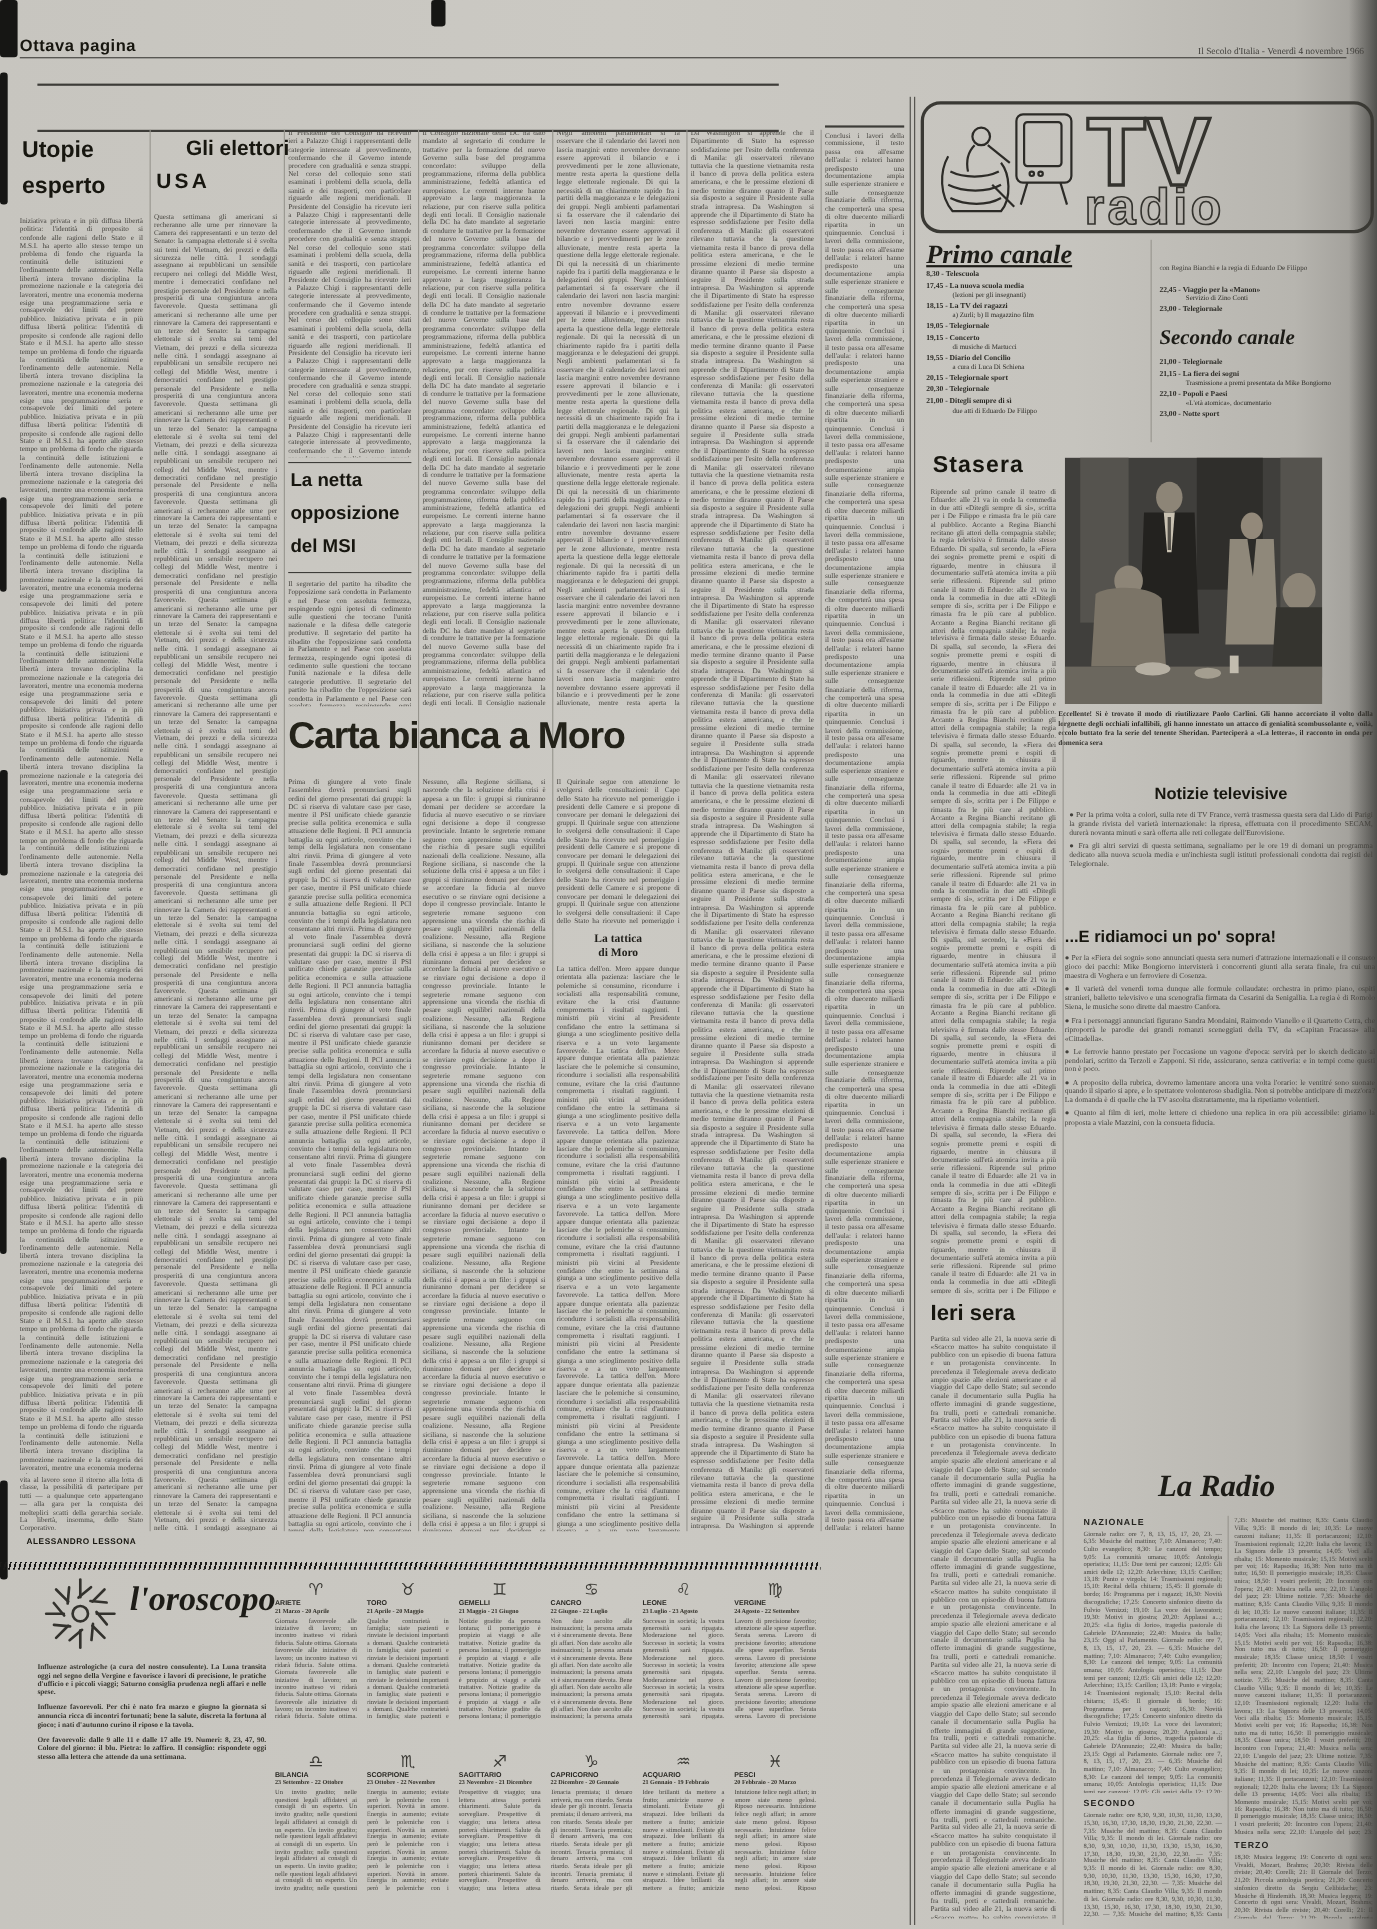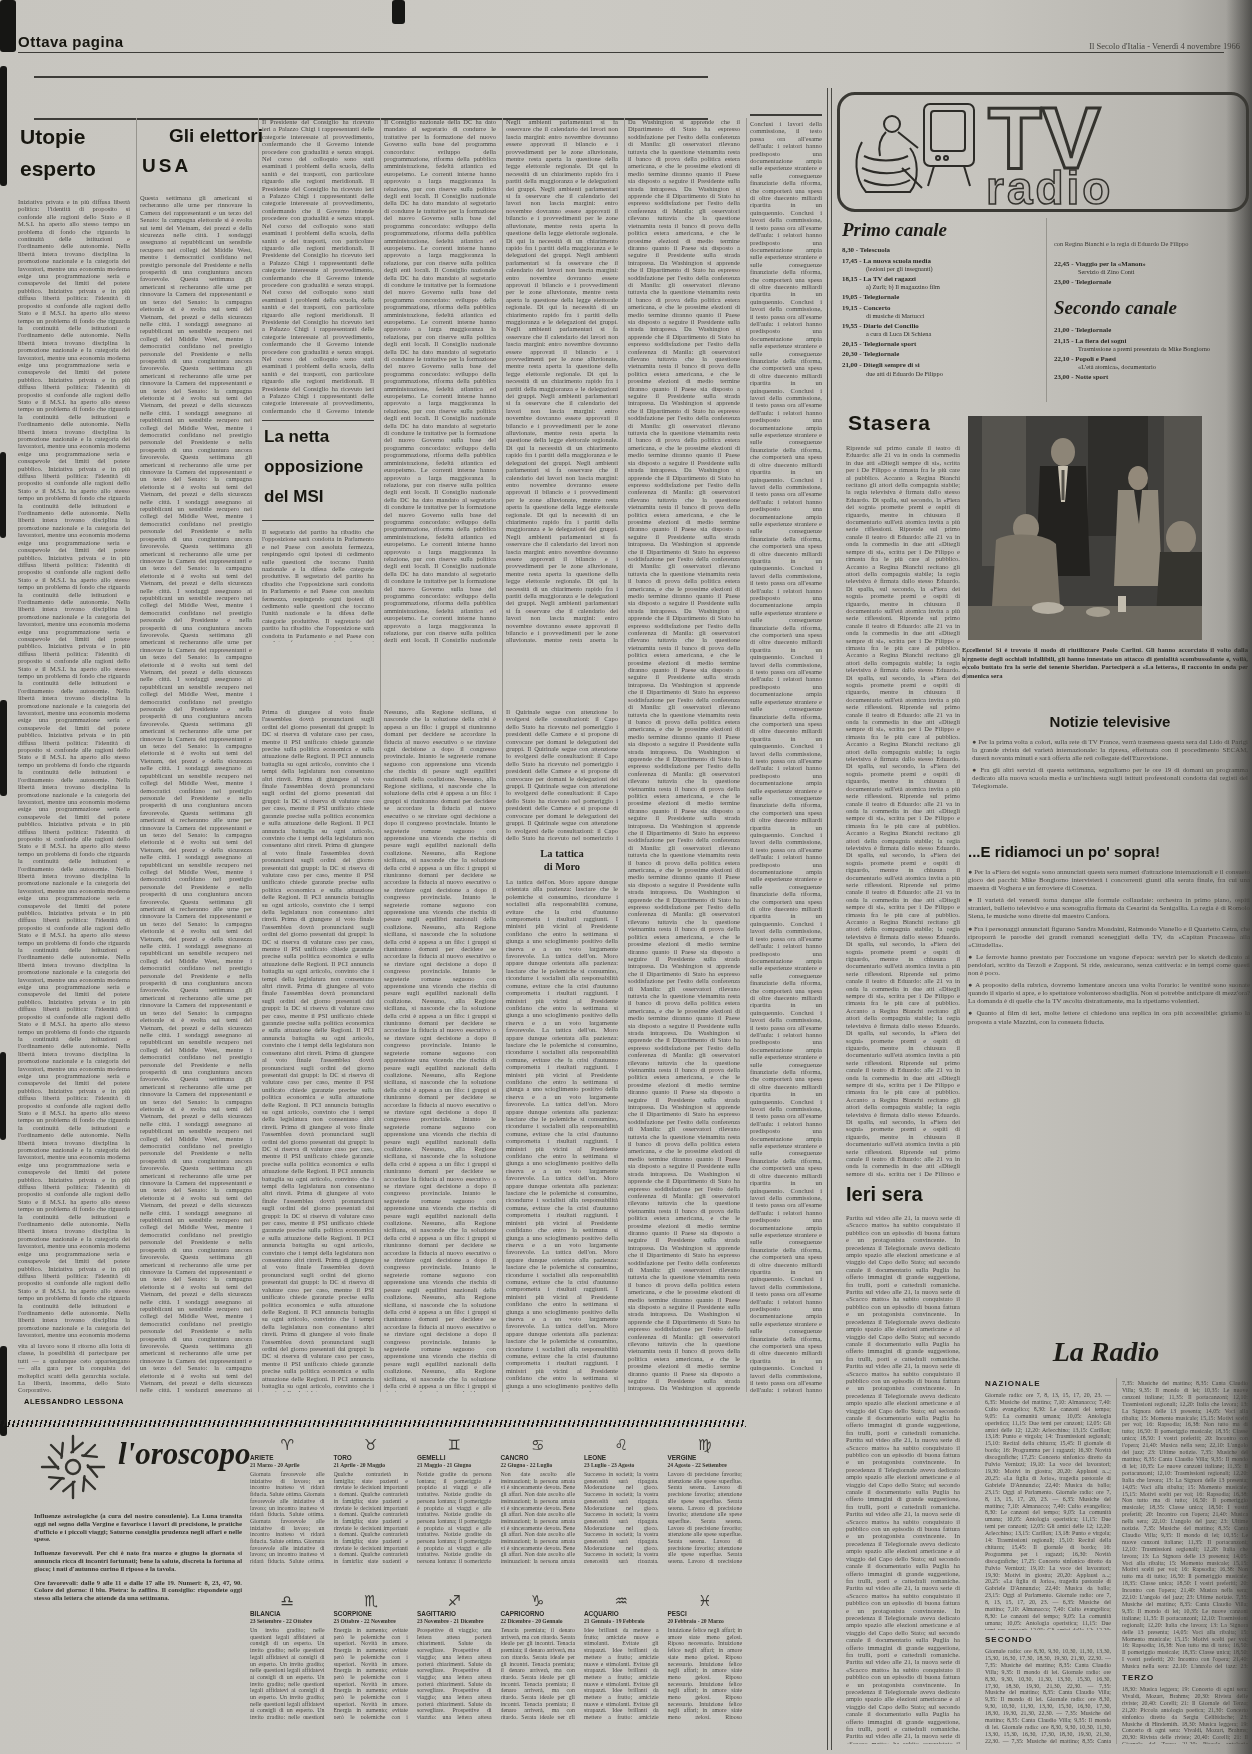--- a/index.html
+++ b/index.html
@@ -78,20 +78,21 @@
 
   <div class="bt" style="left:262px;top:118px;width:112px;height:298px;">Il Presidente del Consiglio ha ricevuto ieri a Palazzo Chigi i rappresentanti delle categorie interessate al provvedimento, confermando che il Governo intende procedere con gradualità e senza strappi. Nel corso del colloquio sono stati esaminati i problemi della scuola, della sanità e dei trasporti, con particolare riguardo alle regioni meridionali. Il Presidente del Consiglio ha ricevuto ieri a Palazzo Chigi i rappresentanti delle categorie interessate al provvedimento, confermando che il Governo intende procedere con gradualità e senza strappi. Nel corso del colloquio sono stati esaminati i problemi della scuola, della sanità e dei trasporti, con particolare riguardo alle regioni meridionali. Il Presidente del Consiglio ha ricevuto ieri a Palazzo Chigi i rappresentanti delle categorie interessate al provvedimento, confermando che il Governo intende procedere con gradualità e senza strappi. Nel corso del colloquio sono stati esaminati i problemi della scuola, della sanità e dei trasporti, con particolare riguardo alle regioni meridionali. Il Presidente del Consiglio ha ricevuto ieri a Palazzo Chigi i rappresentanti delle categorie interessate al provvedimento, confermando che il Governo intende procedere con gradualità e senza strappi. Nel corso del colloquio sono stati esaminati i problemi della scuola, della sanità e dei trasporti, con particolare riguardo alle regioni meridionali. Il Presidente del Consiglio ha ricevuto ieri a Palazzo Chigi i rappresentanti delle categorie interessate al provvedimento, confermando che il Governo intende procedere con gradualità e senza strappi. Nel corso del colloquio sono stati esaminati i problemi della scuola, della sanità e dei trasporti, con particolare riguardo alle regioni meridionali.</div>
   <div class="hrule" style="left:262px;top:420px;width:112px;height:1px;"></div>
   <div class="hl" style="left:264px;top:428px;font-size:17px;">La netta</div>
   <div class="hl" style="left:264px;top:458px;font-size:17px;">opposizione</div>
   <div class="hl" style="left:264px;top:488px;font-size:17px;">del MSI</div>
   <div class="hrule" style="left:262px;top:520px;width:112px;height:1px;"></div>
   <div class="bt" style="left:262px;top:528px;width:112px;height:114px;">Il segretario del partito ha ribadito che l'opposizione sarà condotta in Parlamento e nel Paese con assoluta fermezza, respingendo ogni ipotesi di cedimento sulle questioni che toccano l'unità nazionale e la difesa delle categorie produttive. Il segretario del partito ha ribadito che l'opposizione sarà condotta in Parlamento e nel Paese con assoluta fermezza, respingendo ogni ipotesi di cedimento sulle questioni che toccano l'unità nazionale e la difesa delle categorie produttive. Il segretario del partito ha ribadito che l'opposizione sarà condotta in Parlamento e nel Paese con assoluta fermezza, respingendo ogni ipotesi di cedimento sulle questioni che toccano l'unità nazionale e la difesa delle categorie produttive.</div>
   <div class="bt" style="left:262px;top:708px;width:112px;height:684px;">Prima di giungere al voto finale l'assemblea dovrà pronunciarsi sugli ordini del giorno presentati dai gruppi: la DC si riserva di valutare caso per caso, mentre il PSI unificato chiede garanzie precise sulla politica economica e sulla attuazione delle Regioni. Il PCI annuncia battaglia su ogni articolo, convinto che i tempi della legislatura non consentano altri rinvii. Prima di giungere al voto finale l'assemblea dovrà pronunciarsi sugli ordini del giorno presentati dai gruppi: la DC si riserva di valutare caso per caso, mentre il PSI unificato chiede garanzie precise sulla politica economica e sulla attuazione delle Regioni. Il PCI annuncia battaglia su ogni articolo, convinto che i tempi della legislatura non consentano altri rinvii. Prima di giungere al voto finale l'assemblea dovrà pronunciarsi sugli ordini del giorno presentati dai gruppi: la DC si riserva di valutare caso per caso, mentre il PSI unificato chiede garanzie precise sulla politica economica e sulla attuazione delle Regioni. Il PCI annuncia battaglia su ogni articolo, convinto che i tempi della legislatura non consentano altri rinvii. Prima di giungere al voto finale l'assemblea dovrà pronunciarsi sugli ordini del giorno presentati dai gruppi: la DC si riserva di valutare caso per caso, mentre il PSI unificato chiede garanzie precise sulla politica economica e sulla attuazione delle Regioni. Il PCI annuncia battaglia su ogni articolo, convinto che i tempi della legislatura non consentano altri rinvii. Prima di giungere al voto finale l'assemblea dovrà pronunciarsi sugli ordini del giorno presentati dai gruppi: la DC si riserva di valutare caso per caso, mentre il PSI unificato chiede garanzie precise sulla politica economica e sulla attuazione delle Regioni. Il PCI annuncia battaglia su ogni articolo, convinto che i tempi della legislatura non consentano altri rinvii. Prima di giungere al voto finale l'assemblea dovrà pronunciarsi sugli ordini del giorno presentati dai gruppi: la DC si riserva di valutare caso per caso, mentre il PSI unificato chiede garanzie precise sulla politica economica e sulla attuazione delle Regioni. Il PCI annuncia battaglia su ogni articolo, convinto che i tempi della legislatura non consentano altri rinvii. Prima di giungere al voto finale l'assemblea dovrà pronunciarsi sugli ordini del giorno presentati dai gruppi: la DC si riserva di valutare caso per caso, mentre il PSI unificato chiede garanzie precise sulla politica economica e sulla attuazione delle Regioni. Il PCI annuncia battaglia su ogni articolo, convinto che i tempi della legislatura non consentano altri rinvii. Prima di giungere al voto finale l'assemblea dovrà pronunciarsi sugli ordini del giorno presentati dai gruppi: la DC si riserva di valutare caso per caso, mentre il PSI unificato chiede garanzie precise sulla politica economica e sulla attuazione delle Regioni. Il PCI annuncia battaglia su ogni articolo, convinto che i tempi della legislatura non consentano altri rinvii. Prima di giungere al voto finale l'assemblea dovrà pronunciarsi sugli ordini del giorno presentati dai gruppi: la DC si riserva di valutare caso per caso, mentre il PSI unificato chiede garanzie precise sulla politica economica e sulla attuazione delle Regioni. Il PCI annuncia battaglia su ogni articolo, convinto che i tempi della legislatura non consentano altri rinvii. Prima di giungere al voto finale l'assemblea dovrà pronunciarsi sugli ordini del giorno presentati dai gruppi: la DC si riserva di valutare caso per caso, mentre il PSI unificato chiede garanzie precise sulla politica economica e sulla attuazione delle Regioni. Il PCI annuncia battaglia su ogni articolo, convinto che i tempi della legislatura non consentano altri rinvii.</div>
 
+  <div class="hl" style="left:262px;top:652px;width:362px;font-size:34px;letter-spacing:-1px;white-space:nowrap;color:#232219;">Carta bianca a Moro</div>
 
   <div class="bt" style="left:384px;top:118px;width:112px;height:524px;">Il Consiglio nazionale della DC ha dato mandato al segretario di condurre le trattative per la formazione del nuovo Governo sulla base del programma concordato: sviluppo della programmazione, riforma della pubblica amministrazione, fedeltà atlantica ed europeismo. Le correnti interne hanno approvato a larga maggioranza la relazione, pur con riserve sulla politica degli enti locali. Il Consiglio nazionale della DC ha dato mandato al segretario di condurre le trattative per la formazione del nuovo Governo sulla base del programma concordato: sviluppo della programmazione, riforma della pubblica amministrazione, fedeltà atlantica ed europeismo. Le correnti interne hanno approvato a larga maggioranza la relazione, pur con riserve sulla politica degli enti locali. Il Consiglio nazionale della DC ha dato mandato al segretario di condurre le trattative per la formazione del nuovo Governo sulla base del programma concordato: sviluppo della programmazione, riforma della pubblica amministrazione, fedeltà atlantica ed europeismo. Le correnti interne hanno approvato a larga maggioranza la relazione, pur con riserve sulla politica degli enti locali. Il Consiglio nazionale della DC ha dato mandato al segretario di condurre le trattative per la formazione del nuovo Governo sulla base del programma concordato: sviluppo della programmazione, riforma della pubblica amministrazione, fedeltà atlantica ed europeismo. Le correnti interne hanno approvato a larga maggioranza la relazione, pur con riserve sulla politica degli enti locali. Il Consiglio nazionale della DC ha dato mandato al segretario di condurre le trattative per la formazione del nuovo Governo sulla base del programma concordato: sviluppo della programmazione, riforma della pubblica amministrazione, fedeltà atlantica ed europeismo. Le correnti interne hanno approvato a larga maggioranza la relazione, pur con riserve sulla politica degli enti locali. Il Consiglio nazionale della DC ha dato mandato al segretario di condurre le trattative per la formazione del nuovo Governo sulla base del programma concordato: sviluppo della programmazione, riforma della pubblica amministrazione, fedeltà atlantica ed europeismo. Le correnti interne hanno approvato a larga maggioranza la relazione, pur con riserve sulla politica degli enti locali. Il Consiglio nazionale della DC ha dato mandato al segretario di condurre le trattative per la formazione del nuovo Governo sulla base del programma concordato: sviluppo della programmazione, riforma della pubblica amministrazione, fedeltà atlantica ed europeismo. Le correnti interne hanno approvato a larga maggioranza la relazione, pur con riserve sulla politica degli enti locali. Il Consiglio nazionale della DC ha dato mandato al segretario di condurre le trattative per la formazione del nuovo Governo sulla base del programma concordato: sviluppo della programmazione, riforma della pubblica amministrazione, fedeltà atlantica ed europeismo. Le correnti interne hanno approvato a larga maggioranza la relazione, pur con riserve sulla politica degli enti locali.</div>
   <div class="bt" style="left:384px;top:708px;width:112px;height:684px;">Nessuno, alla Regione siciliana, si nasconde che la soluzione della crisi è appesa a un filo: i gruppi si riuniranno domani per decidere se accordare la fiducia al nuovo esecutivo o se rinviare ogni decisione a dopo il congresso provinciale. Intanto le segreterie romane seguono con apprensione una vicenda che rischia di pesare sugli equilibri nazionali della coalizione. Nessuno, alla Regione siciliana, si nasconde che la soluzione della crisi è appesa a un filo: i gruppi si riuniranno domani per decidere se accordare la fiducia al nuovo esecutivo o se rinviare ogni decisione a dopo il congresso provinciale. Intanto le segreterie romane seguono con apprensione una vicenda che rischia di pesare sugli equilibri nazionali della coalizione. Nessuno, alla Regione siciliana, si nasconde che la soluzione della crisi è appesa a un filo: i gruppi si riuniranno domani per decidere se accordare la fiducia al nuovo esecutivo o se rinviare ogni decisione a dopo il congresso provinciale. Intanto le segreterie romane seguono con apprensione una vicenda che rischia di pesare sugli equilibri nazionali della coalizione. Nessuno, alla Regione siciliana, si nasconde che la soluzione della crisi è appesa a un filo: i gruppi si riuniranno domani per decidere se accordare la fiducia al nuovo esecutivo o se rinviare ogni decisione a dopo il congresso provinciale. Intanto le segreterie romane seguono con apprensione una vicenda che rischia di pesare sugli equilibri nazionali della coalizione. Nessuno, alla Regione siciliana, si nasconde che la soluzione della crisi è appesa a un filo: i gruppi si riuniranno domani per decidere se accordare la fiducia al nuovo esecutivo o se rinviare ogni decisione a dopo il congresso provinciale. Intanto le segreterie romane seguono con apprensione una vicenda che rischia di pesare sugli equilibri nazionali della coalizione. Nessuno, alla Regione siciliana, si nasconde che la soluzione della crisi è appesa a un filo: i gruppi si riuniranno domani per decidere se accordare la fiducia al nuovo esecutivo o se rinviare ogni decisione a dopo il congresso provinciale. Intanto le segreterie romane seguono con apprensione una vicenda che rischia di pesare sugli equilibri nazionali della coalizione. Nessuno, alla Regione siciliana, si nasconde che la soluzione della crisi è appesa a un filo: i gruppi si riuniranno domani per decidere se accordare la fiducia al nuovo esecutivo o se rinviare ogni decisione a dopo il congresso provinciale. Intanto le segreterie romane seguono con apprensione una vicenda che rischia di pesare sugli equilibri nazionali della coalizione. Nessuno, alla Regione siciliana, si nasconde che la soluzione della crisi è appesa a un filo: i gruppi si riuniranno domani per decidere se accordare la fiducia al nuovo esecutivo o se rinviare ogni decisione a dopo il congresso provinciale. Intanto le segreterie romane seguono con apprensione una vicenda che rischia di pesare sugli equilibri nazionali della coalizione. Nessuno, alla Regione siciliana, si nasconde che la soluzione della crisi è appesa a un filo: i gruppi si riuniranno domani per decidere se accordare la fiducia al nuovo esecutivo o se rinviare ogni decisione a dopo il congresso provinciale. Intanto le segreterie romane seguono con apprensione una vicenda che rischia di pesare sugli equilibri nazionali della coalizione. Nessuno, alla Regione siciliana, si nasconde che la soluzione della crisi è appesa a un filo: i gruppi si riuniranno domani per decidere se accordare la fiducia al nuovo esecutivo o se rinviare ogni decisione a dopo il congresso provinciale. Intanto le segreterie romane seguono con apprensione una vicenda che rischia di pesare sugli equilibri nazionali della coalizione.</div>
   <div class="bt" style="left:506px;top:118px;width:112px;height:524px;">Negli ambienti parlamentari si fa osservare che il calendario dei lavori non lascia margini: entro novembre dovranno essere approvati il bilancio e i provvedimenti per le zone alluvionate, mentre resta aperta la questione della legge elettorale regionale. Di qui la necessità di un chiarimento rapido fra i partiti della maggioranza e le delegazioni dei gruppi. Negli ambienti parlamentari si fa osservare che il calendario dei lavori non lascia margini: entro novembre dovranno essere approvati il bilancio e i provvedimenti per le zone alluvionate, mentre resta aperta la questione della legge elettorale regionale. Di qui la necessità di un chiarimento rapido fra i partiti della maggioranza e le delegazioni dei gruppi. Negli ambienti parlamentari si fa osservare che il calendario dei lavori non lascia margini: entro novembre dovranno essere approvati il bilancio e i provvedimenti per le zone alluvionate, mentre resta aperta la questione della legge elettorale regionale. Di qui la necessità di un chiarimento rapido fra i partiti della maggioranza e le delegazioni dei gruppi. Negli ambienti parlamentari si fa osservare che il calendario dei lavori non lascia margini: entro novembre dovranno essere approvati il bilancio e i provvedimenti per le zone alluvionate, mentre resta aperta la questione della legge elettorale regionale. Di qui la necessità di un chiarimento rapido fra i partiti della maggioranza e le delegazioni dei gruppi. Negli ambienti parlamentari si fa osservare che il calendario dei lavori non lascia margini: entro novembre dovranno essere approvati il bilancio e i provvedimenti per le zone alluvionate, mentre resta aperta la questione della legge elettorale regionale. Di qui la necessità di un chiarimento rapido fra i partiti della maggioranza e le delegazioni dei gruppi. Negli ambienti parlamentari si fa osservare che il calendario dei lavori non lascia margini: entro novembre dovranno essere approvati il bilancio e i provvedimenti per le zone alluvionate, mentre resta aperta la questione della legge elettorale regionale. Di qui la necessità di un chiarimento rapido fra i partiti della maggioranza e le delegazioni dei gruppi. Negli ambienti parlamentari si fa osservare che il calendario dei lavori non lascia margini: entro novembre dovranno essere approvati il bilancio e i provvedimenti per le zone alluvionate, mentre resta aperta la questione della legge elettorale regionale. Di qui la necessità di un chiarimento rapido fra i partiti della maggioranza e le delegazioni dei gruppi. Negli ambienti parlamentari si fa osservare che il calendario dei lavori non lascia margini: entro novembre dovranno essere approvati il bilancio e i provvedimenti per le zone alluvionate, mentre resta aperta la questione della legge elettorale regionale. Di qui la necessità di un chiarimento rapido fra i partiti della maggioranza e le delegazioni dei gruppi.</div>
   <div class="bt" style="left:506px;top:708px;width:112px;height:132px;">Il Quirinale segue con attenzione lo svolgersi delle consultazioni: il Capo dello Stato ha ricevuto nel pomeriggio i presidenti delle Camere e si propone di convocare per domani le delegazioni dei gruppi. Il Quirinale segue con attenzione lo svolgersi delle consultazioni: il Capo dello Stato ha ricevuto nel pomeriggio i presidenti delle Camere e si propone di convocare per domani le delegazioni dei gruppi. Il Quirinale segue con attenzione lo svolgersi delle consultazioni: il Capo dello Stato ha ricevuto nel pomeriggio i presidenti delle Camere e si propone di convocare per domani le delegazioni dei gruppi. Il Quirinale segue con attenzione lo svolgersi delle consultazioni: il Capo dello Stato ha ricevuto nel pomeriggio i presidenti delle Camere e si propone di convocare per domani le delegazioni dei gruppi.</div>
   <div class="abs" style="left:506px;top:848px;width:112px;text-align:center;font:bold 10.5px 'Liberation Serif',serif;color:#201f1a;">La tattica</div>
   <div class="abs" style="left:506px;top:861px;width:112px;text-align:center;font:bold 10.5px 'Liberation Serif',serif;color:#201f1a;">di Moro</div>
   <div class="bt" style="left:506px;top:878px;width:112px;height:514px;">La tattica dell'on. Moro appare dunque orientata alla pazienza: lasciare che le polemiche si consumino, ricondurre i socialisti alla responsabilità comune, evitare che la crisi d'autunno comprometta i risultati raggiunti. I ministri più vicini al Presidente confidano che entro la settimana si giunga a uno scioglimento positivo della riserva e a un voto largamente favorevole. La tattica dell'on. Moro appare dunque orientata alla pazienza: lasciare che le polemiche si consumino, ricondurre i socialisti alla responsabilità comune, evitare che la crisi d'autunno comprometta i risultati raggiunti. I ministri più vicini al Presidente confidano che entro la settimana si giunga a uno scioglimento positivo della riserva e a un voto largamente favorevole. La tattica dell'on. Moro appare dunque orientata alla pazienza: lasciare che le polemiche si consumino, ricondurre i socialisti alla responsabilità comune, evitare che la crisi d'autunno comprometta i risultati raggiunti. I ministri più vicini al Presidente confidano che entro la settimana si giunga a uno scioglimento positivo della riserva e a un voto largamente favorevole. La tattica dell'on. Moro appare dunque orientata alla pazienza: lasciare che le polemiche si consumino, ricondurre i socialisti alla responsabilità comune, evitare che la crisi d'autunno comprometta i risultati raggiunti. I ministri più vicini al Presidente confidano che entro la settimana si giunga a uno scioglimento positivo della riserva e a un voto largamente favorevole. La tattica dell'on. Moro appare dunque orientata alla pazienza: lasciare che le polemiche si consumino, ricondurre i socialisti alla responsabilità comune, evitare che la crisi d'autunno comprometta i risultati raggiunti. I ministri più vicini al Presidente confidano che entro la settimana si giunga a uno scioglimento positivo della riserva e a un voto largamente favorevole. La tattica dell'on. Moro appare dunque orientata alla pazienza: lasciare che le polemiche si consumino, ricondurre i socialisti alla responsabilità comune, evitare che la crisi d'autunno comprometta i risultati raggiunti. I ministri più vicini al Presidente confidano che entro la settimana si giunga a uno scioglimento positivo della riserva e a un voto largamente favorevole. La tattica dell'on. Moro appare dunque orientata alla pazienza: lasciare che le polemiche si consumino, ricondurre i socialisti alla responsabilità comune, evitare che la crisi d'autunno comprometta i risultati raggiunti. I ministri più vicini al Presidente confidano che entro la settimana si giunga a uno scioglimento positivo della riserva e a un voto largamente favorevole.</div>
   <div class="bt" style="left:628px;top:118px;width:112px;height:1274px;">Da Washington si apprende che il Dipartimento di Stato ha espresso soddisfazione per l'esito della conferenza di Manila: gli osservatori rilevano tuttavia che la questione vietnamita resta il banco di prova della politica estera americana, e che le prossime elezioni di medio termine diranno quanto il Paese sia disposto a seguire il Presidente sulla strada intrapresa. Da Washington si apprende che il Dipartimento di Stato ha espresso soddisfazione per l'esito della conferenza di Manila: gli osservatori rilevano tuttavia che la questione vietnamita resta il banco di prova della politica estera americana, e che le prossime elezioni di medio termine diranno quanto il Paese sia disposto a seguire il Presidente sulla strada intrapresa. Da Washington si apprende che il Dipartimento di Stato ha espresso soddisfazione per l'esito della conferenza di Manila: gli osservatori rilevano tuttavia che la questione vietnamita resta il banco di prova della politica estera americana, e che le prossime elezioni di medio termine diranno quanto il Paese sia disposto a seguire il Presidente sulla strada intrapresa. Da Washington si apprende che il Dipartimento di Stato ha espresso soddisfazione per l'esito della conferenza di Manila: gli osservatori rilevano tuttavia che la questione vietnamita resta il banco di prova della politica estera americana, e che le prossime elezioni di medio termine diranno quanto il Paese sia disposto a seguire il Presidente sulla strada intrapresa. Da Washington si apprende che il Dipartimento di Stato ha espresso soddisfazione per l'esito della conferenza di Manila: gli osservatori rilevano tuttavia che la questione vietnamita resta il banco di prova della politica estera americana, e che le prossime elezioni di medio termine diranno quanto il Paese sia disposto a seguire il Presidente sulla strada intrapresa. Da Washington si apprende che il Dipartimento di Stato ha espresso soddisfazione per l'esito della conferenza di Manila: gli osservatori rilevano tuttavia che la questione vietnamita resta il banco di prova della politica estera americana, e che le prossime elezioni di medio termine diranno quanto il Paese sia disposto a seguire il Presidente sulla strada intrapresa. Da Washington si apprende che il Dipartimento di Stato ha espresso soddisfazione per l'esito della conferenza di Manila: gli osservatori rilevano tuttavia che la questione vietnamita resta il banco di prova della politica estera americana, e che le prossime elezioni di medio termine diranno quanto il Paese sia disposto a seguire il Presidente sulla strada intrapresa. Da Washington si apprende che il Dipartimento di Stato ha espresso soddisfazione per l'esito della conferenza di Manila: gli osservatori rilevano tuttavia che la questione vietnamita resta il banco di prova della politica estera americana, e che le prossime elezioni di medio termine diranno quanto il Paese sia disposto a seguire il Presidente sulla strada intrapresa. Da Washington si apprende che il Dipartimento di Stato ha espresso soddisfazione per l'esito della conferenza di Manila: gli osservatori rilevano tuttavia che la questione vietnamita resta il banco di prova della politica estera americana, e che le prossime elezioni di medio termine diranno quanto il Paese sia disposto a seguire il Presidente sulla strada intrapresa. Da Washington si apprende che il Dipartimento di Stato ha espresso soddisfazione per l'esito della conferenza di Manila: gli osservatori rilevano tuttavia che la questione vietnamita resta il banco di prova della politica estera americana, e che le prossime elezioni di medio termine diranno quanto il Paese sia disposto a seguire il Presidente sulla strada intrapresa. Da Washington si apprende che il Dipartimento di Stato ha espresso soddisfazione per l'esito della conferenza di Manila: gli osservatori rilevano tuttavia che la questione vietnamita resta il banco di prova della politica estera americana, e che le prossime elezioni di medio termine diranno quanto il Paese sia disposto a seguire il Presidente sulla strada intrapresa. Da Washington si apprende che il Dipartimento di Stato ha espresso soddisfazione per l'esito della conferenza di Manila: gli osservatori rilevano tuttavia che la questione vietnamita resta il banco di prova della politica estera americana, e che le prossime elezioni di medio termine diranno quanto il Paese sia disposto a seguire il Presidente sulla strada intrapresa. Da Washington si apprende che il Dipartimento di Stato ha espresso soddisfazione per l'esito della conferenza di Manila: gli osservatori rilevano tuttavia che la questione vietnamita resta il banco di prova della politica estera americana, e che le prossime elezioni di medio termine diranno quanto il Paese sia disposto a seguire il Presidente sulla strada intrapresa. Da Washington si apprende che il Dipartimento di Stato ha espresso soddisfazione per l'esito della conferenza di Manila: gli osservatori rilevano tuttavia che la questione vietnamita resta il banco di prova della politica estera americana, e che le prossime elezioni di medio termine diranno quanto il Paese sia disposto a seguire il Presidente sulla strada intrapresa. Da Washington si apprende che il Dipartimento di Stato ha espresso soddisfazione per l'esito della conferenza di Manila: gli osservatori rilevano tuttavia che la questione vietnamita resta il banco di prova della politica estera americana, e che le prossime elezioni di medio termine diranno quanto il Paese sia disposto a seguire il Presidente sulla strada intrapresa. Da Washington si apprende che il Dipartimento di Stato ha espresso soddisfazione per l'esito della conferenza di Manila: gli osservatori rilevano tuttavia che la questione vietnamita resta il banco di prova della politica estera americana, e che le prossime elezioni di medio termine diranno quanto il Paese sia disposto a seguire il Presidente sulla strada intrapresa. Da Washington si apprende che il Dipartimento di Stato ha espresso soddisfazione per l'esito della conferenza di Manila: gli osservatori rilevano tuttavia che la questione vietnamita resta il banco di prova della politica estera americana, e che le prossime elezioni di medio termine diranno quanto il Paese sia disposto a seguire il Presidente sulla strada intrapresa. Da Washington si apprende che il Dipartimento di Stato ha espresso soddisfazione per l'esito della conferenza di Manila: gli osservatori rilevano tuttavia che la questione vietnamita resta il banco di prova della politica estera americana, e che le prossime elezioni di medio termine diranno quanto il Paese sia disposto a seguire il Presidente sulla strada intrapresa. Da Washington si apprende che il Dipartimento di Stato ha espresso soddisfazione per l'esito della conferenza di Manila: gli osservatori rilevano tuttavia che la questione vietnamita resta il banco di prova della politica estera americana, e che le prossime elezioni di medio termine diranno quanto il Paese sia disposto a seguire il Presidente sulla strada intrapresa.</div>
   <div class="hrule" style="left:750px;top:114px;width:72px;height:2px;"></div>
@@ -114,21 +115,21 @@
       <path d="M10,70 C24,77 46,77 58,70"></path>
       <path d="M12,82 C26,89 46,89 58,82"></path>
       <path d="M50,70 L70,90"></path>
     </g>
   </svg>
   <svg class="abs" style="left:980px;top:86px;" width="266" height="126" viewBox="0 0 266 126">
     <text x="8" y="82" font-family="Liberation Sans, sans-serif" font-size="88" font-weight="bold" fill="none" stroke="#34332e" stroke-width="3">TV</text>
     <text x="6" y="118" font-family="Liberation Sans, sans-serif" font-size="46" font-weight="bold" fill="#b9b6b0" stroke="#34332e" stroke-width="1.5" letter-spacing="3">radio</text>
   </svg>
 
-  <div class="ith" style="left:842px;top:220px;font-size:19px;">Primo canale</div>
+  <div class="ith" style="left:842px;top:220px;font-size:24px;text-decoration:underline;">Primo canale</div>
   <div class="sched list" style="left:842px;top:246px;width:198px;">
 
       <div class="si"><span>8,30 -</span> <span>Telescuola</span></div>
 
       <div class="si"><span>17,45 -</span> <span>La nuova scuola media</span><span class="ss">(lezioni per gli insegnanti)</span></div>
 
       <div class="si"><span>18,15 -</span> <span>La TV dei ragazzi</span><span class="ss">a) Zurlì; b) Il magazzino film</span></div>
 
       <div class="si"><span>19,05 -</span> <span>Telegiornale</span></div>
 

